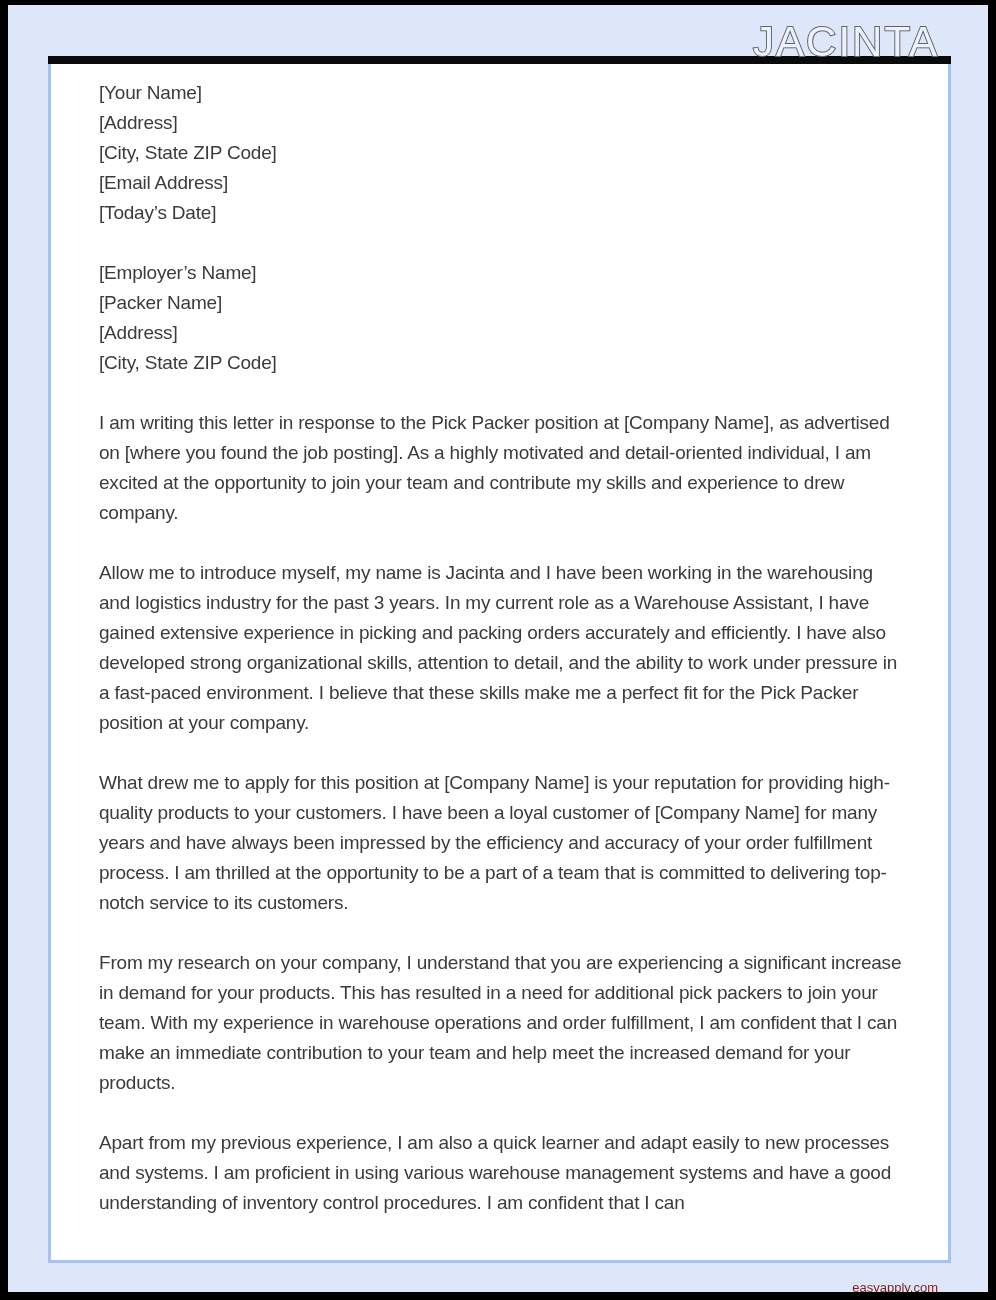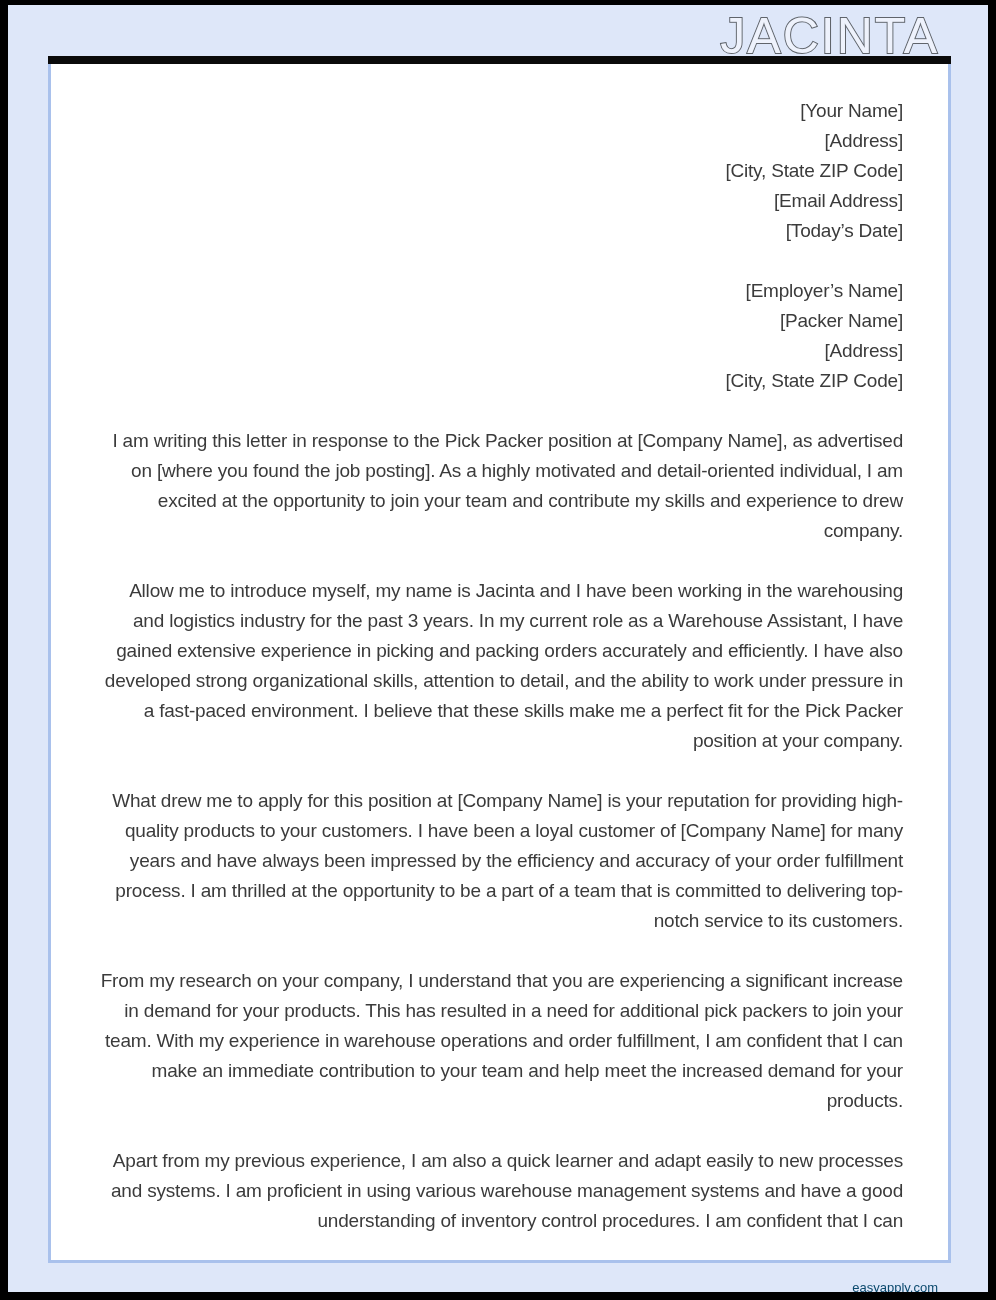--- a/index.html
+++ b/index.html
@@ -10,23 +10,23 @@
     width: 996px;
     height: 1300px;
     background: #dee7f9;
     overflow: hidden;
     font-family: "Liberation Sans", "DejaVu Sans", sans-serif;
   }
 
   
   .logo {
     position: absolute;
-    top: 14px;
+    top: 20px;
     right: 57px;
-    font-size: 50px;
+    font-size: 42px;
     line-height: 44px;
     font-weight: 400;
     letter-spacing: 2px;
     color: #eef2fc;
     -webkit-text-stroke: 2px #5b6067;
     paint-order: stroke fill;
     text-shadow: 0 0 1px #8a8f98;
     z-index: 3;
   }
 
@@ -49,22 +49,21 @@
     width: 903px;
     height: 1199px;
     box-sizing: border-box;
     background: #ffffff;
     border: 3px solid #a9c1ec;
     border-top: none;
     z-index: 1;
   }
 
   .page-inner {
-    padding: 32px 45px 0 48px;
-    text-align: right;
+    padding: 14px 45px 0 48px;
   }
 
   .letter-text {
     font-size: 19px;
     line-height: 30px;
     letter-spacing: -0.2px;
     color: #3b3b3b;
   }
   .letter-text p {
     margin: 0 0 30px 0;
@@ -72,21 +71,21 @@
   .address-block {
     white-space: pre-line;
   }
 
   .watermark {
     position: absolute;
     top: 1280px;
     right: 58px;
     font-size: 13px;
     line-height: 16px;
-    color: #0c4a6e;
+    color: #7f1d1d;
     z-index: 5;
   }
 
   
   .outer-frame {
     position: absolute;
     inset: 0;
     border: solid #000000;
     border-width: 5px 8px 8px 8px;
     pointer-events: none;

